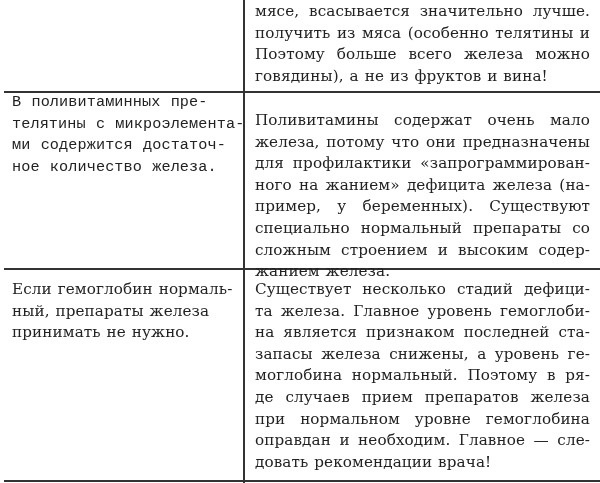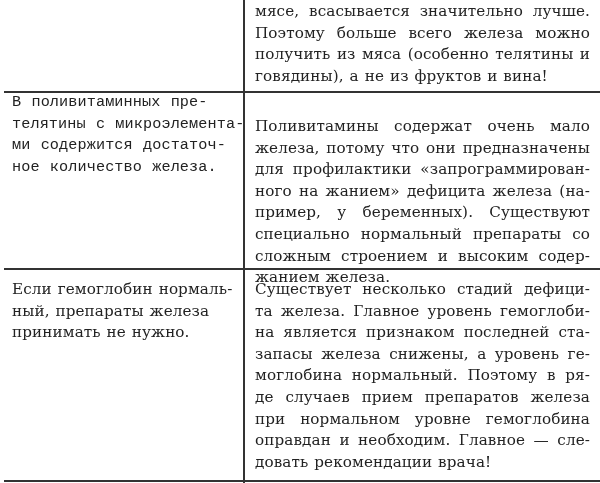--- a/index.html
+++ b/index.html
@@ -60,32 +60,32 @@
 
 <div class="page">
 
   <div class="vline"></div>
   <div class="hline" style="top:91px;"></div>
   <div class="hline" style="top:268px;"></div>
   <div class="hline" style="top:480px;"></div>
 
   <div class="cell right" style="top:1px;">
     <span class="ln j">мясе, всасывается значительно лучше.</span>
+    <span class="ln j">получить из мяса (особенно телятины и</span>
     <span class="ln j">Поэтому больше всего железа можно</span>
-    <span class="ln j">получить из мяса (особенно телятины и</span>
     <span class="ln">говядины), а не из фруктов и вина!</span>
   </div>
 
   <div class="cell left" style="top:92px;font-family:Liberation Mono, monospace;">
     <span class="ln">В поливитаминных пре-</span>
     <span class="ln">телятины с микроэлемента-</span>
     <span class="ln">ми содержится достаточ-</span>
     <span class="ln">ное количество железа.</span>
   </div>
-  <div class="cell right" style="top:116px;">
+  <div class="cell right" style="top:110px;">
     <span class="ln j">Поливитамины содержат очень мало</span>
     <span class="ln j">железа, потому что они предназначены</span>
     <span class="ln j">для профилактики «запрограммирован-</span>
     <span class="ln j">ного на жанием» дефицита железа (на-</span>
     <span class="ln j">пример, у беременных). Существуют</span>
     <span class="ln j">специально нормальный препараты со</span>
     <span class="ln j">сложным строением и высоким содер-</span>
     <span class="ln">жанием железа.</span>
   </div>
 

